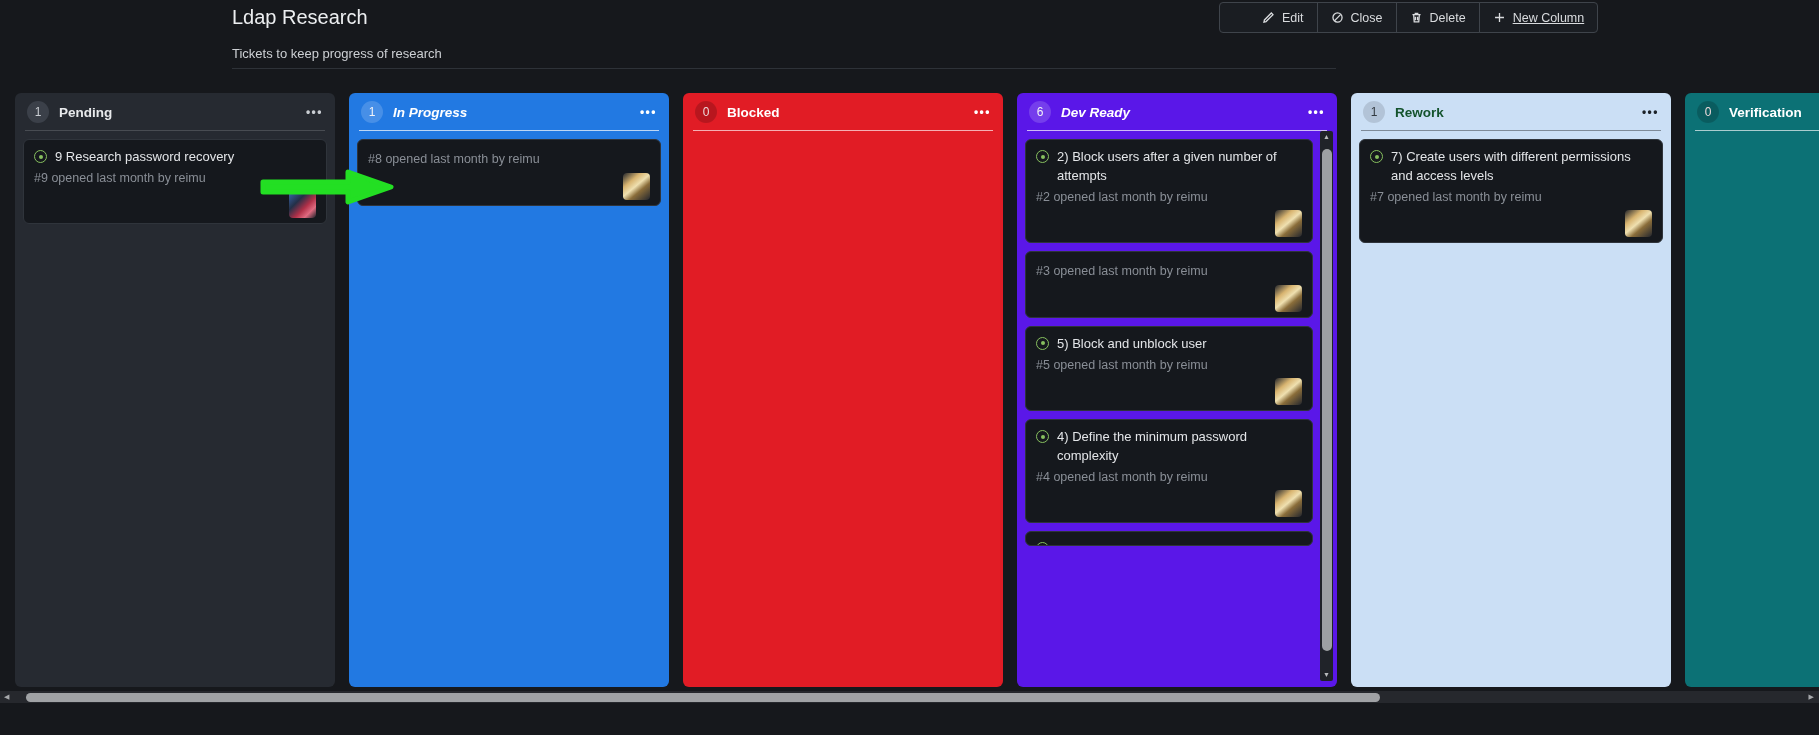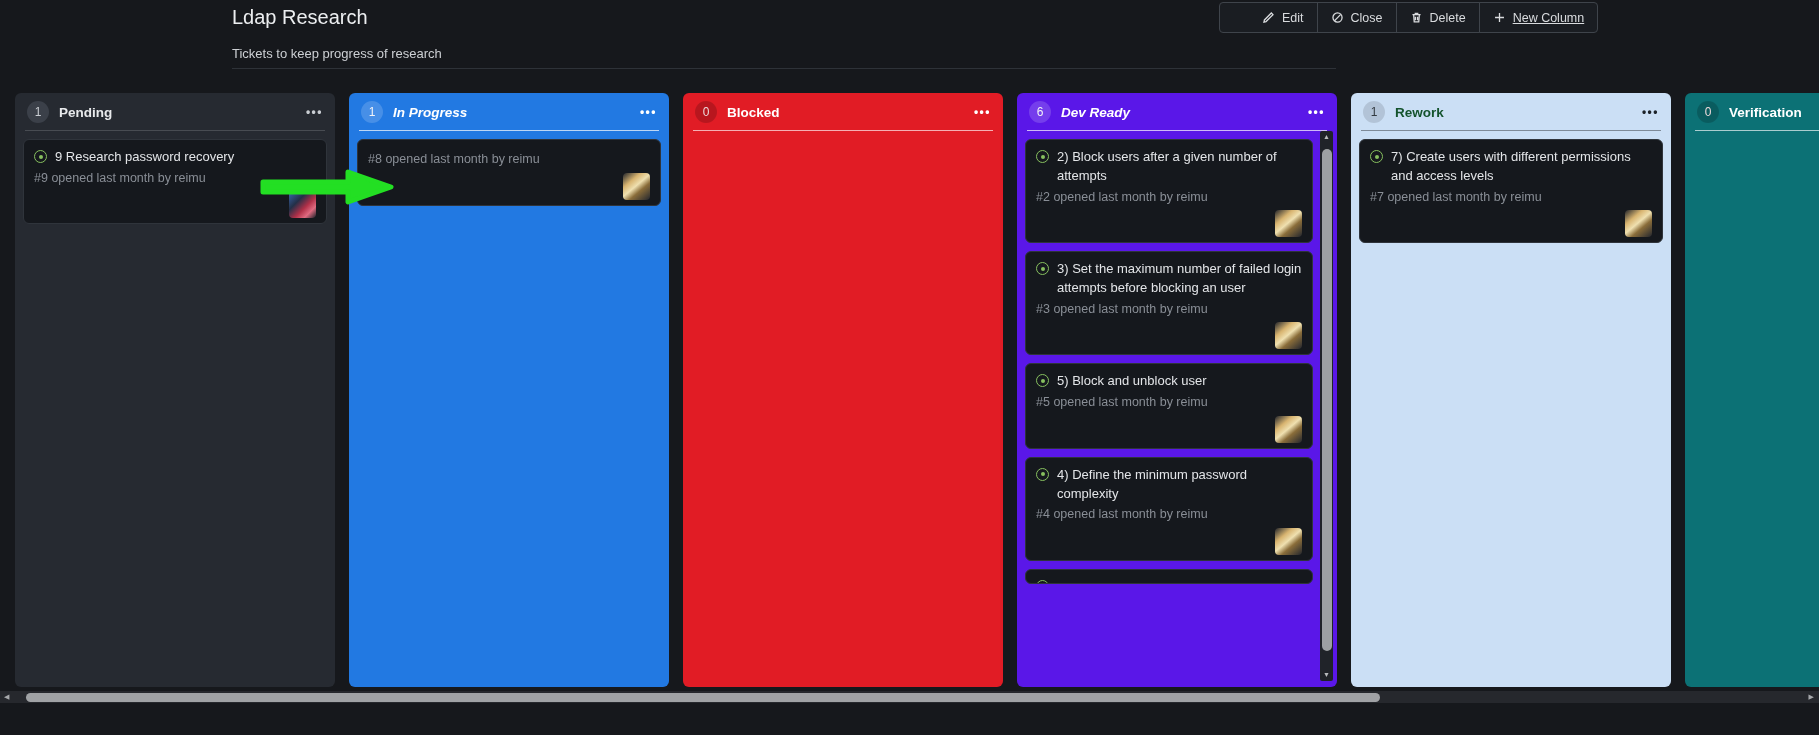--- a/index.html
+++ b/index.html
@@ -216,26 +216,20 @@
         <div class="title-row">
           <span class="issue-icon">
               <span class="dot"></span>
             </span>
           <span class="card-title">2) Block users after a given number of attempts</span>
         </div>
         <div class="card-meta">#2 opened last month by reimu</div>
         <div class="avatar avatar-b"></div>
       </div>
       <div class="card">
-        <div class="title-row">
-          <span class="issue-icon">
-              <span class="dot"></span>
-            </span>
-          <span class="card-title">3) Set the maximum number of failed login attempts before blocking an user</span>
-        </div>
         <div class="card-meta">#3 opened last month by reimu</div>
         <div class="avatar avatar-b"></div>
       </div>
       <div class="card">
         <div class="title-row">
           <span class="issue-icon">
               <span class="dot"></span>
             </span>
           <span class="card-title">5) Block and unblock user</span>
         </div>

